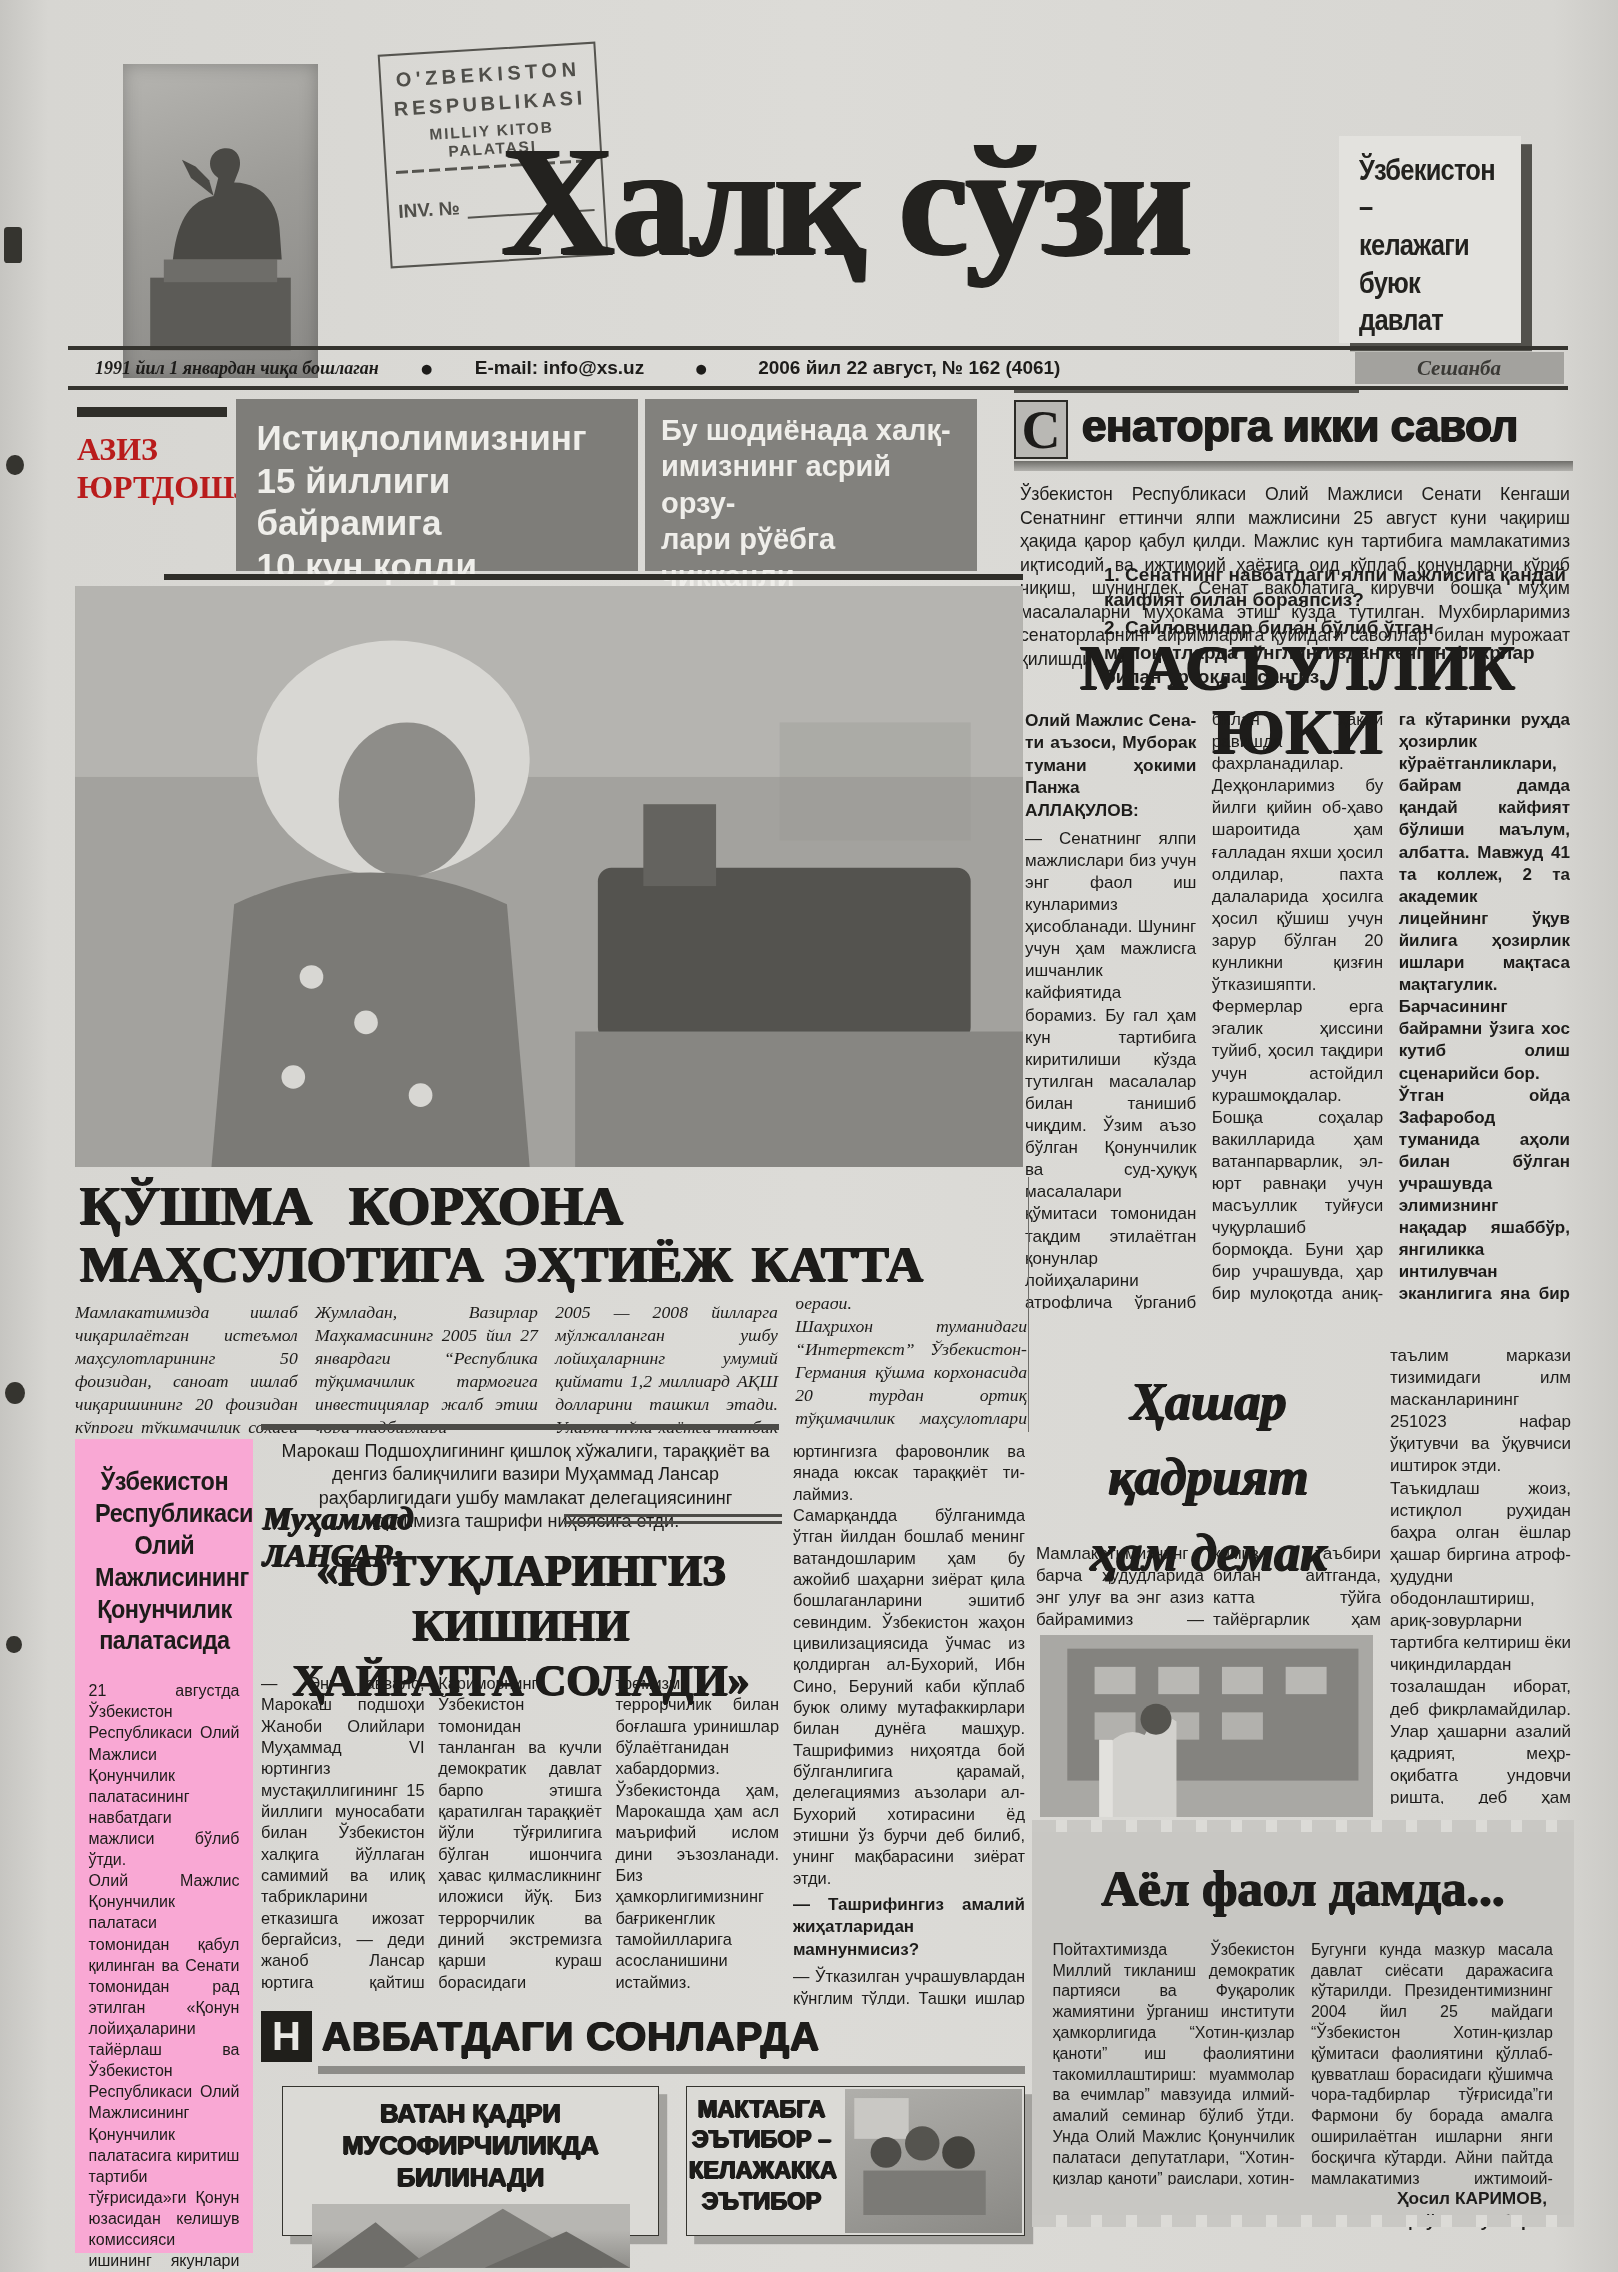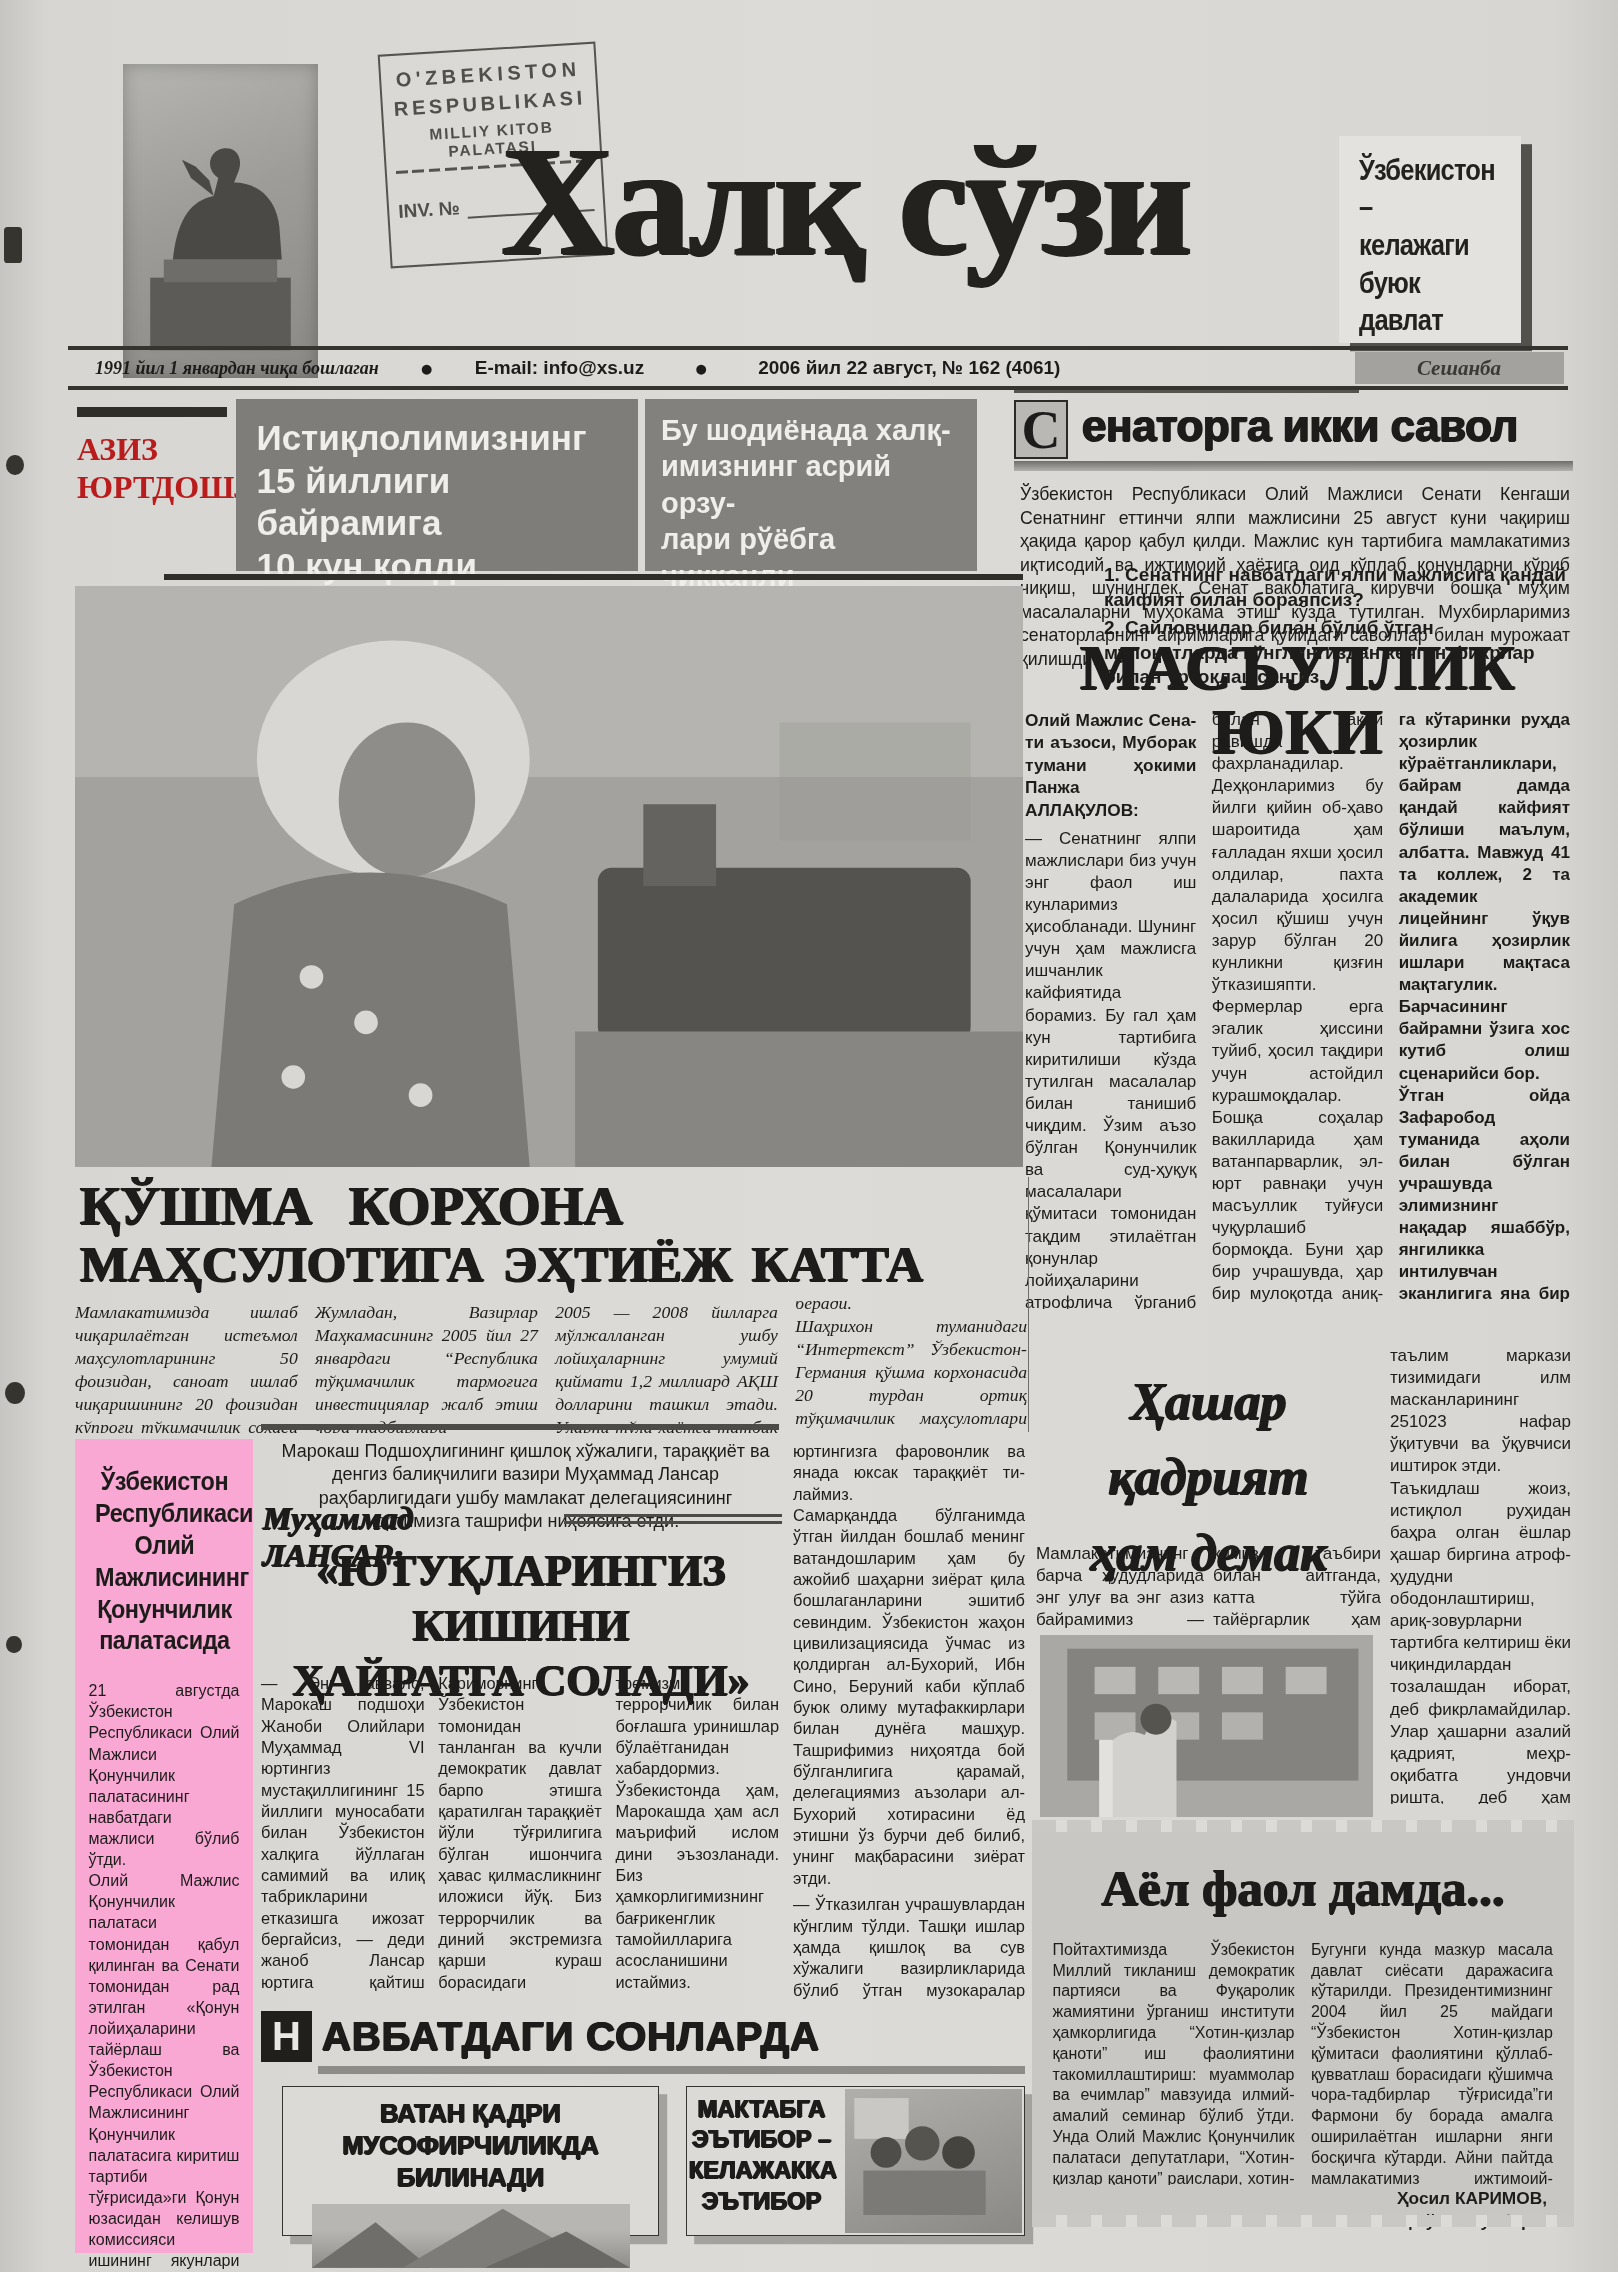--- a/index.html
+++ b/index.html
@@ -176,20 +176,21 @@
 Мен Ўзбекистон Президенти Ислом Каримов томонидан қабул қилиниш шарафига муяссар бўлдим. Бўлиб ўтган суҳбат қатор масалаларга ойдинлик киритди. Мамлакатимиз раҳбарининг минтақавий ва халқаро муаммоларнинг моҳиятини чуқур тушуниши ҳайратга солди.
 Президент Ислом</div>
   <div class="body" style="width:164px;font-size:16.4px;">Каримовнинг Ўзбекистон томонидан танланган ва  кучли демократик давлат барпо этишга қаратилган тараққиёт йўли тўғрилигига бўлган ишончига ҳавас қилмасликнинг иложиси йўқ. Биз террорчилик ва диний экстремизга қарши кураш борасидаги ҳамкорлик имкониятларини ҳар томонлама муҳокама этдик. Ўзбекистон раҳбарининг  замонамиздаги бу ёвуз иллатга барҳам бериш, Ўзбекистонда демократик дунёвий давлатни барпо этиш борасидаги қатъийлиги менга яхши асос бўлиб хизмат қилади.
 Айрим Ғарб мамлакатларида исломни жоҳиллик, экс-</div>
   <div class="body" style="width:164px;font-size:16.4px;">тремизм, террорчилик билан боғлашга уринишлар бўлаётганидан хабардормиз. Ўзбекистонда ҳам, Марокашда ҳам асл маърифий ислом дини эъзозланади. Биз ҳамкорлигимизнинг бағрикенглик тамойилларига асосланишини истаймиз.
 Эришилган натижаларингиз ва тараққиёт стратегияси натижалари ҳам катта таассурот уйғотмоқда. Эришган ютуқларингиздан мамнуният изҳор этган ҳолда</div>
 </div>
 <div class="abs" style="left:793px;top:1441px;width:232px;height:564px;overflow:hidden;">
   <div class="body" style="font-size:16.4px;">юртингизга фаровонлик ва янада юксак тараққиёт  ти­лаймиз.
 Самарқандда бўлганимда ўтган йилдан бошлаб менинг ватандошларим ҳам бу ажойиб шаҳарни зиёрат қила бошлаганларини эшитиб севиндим. Ўзбекистон жаҳон цивилизациясида ўчмас из қолдирган ал-Бухорий, Ибн Сино, Беруний каби кўплаб буюк олиму мутафаккирлари билан дунёга машҳур. Ташрифимиз ниҳоятда бой бўлганлигига қарамай, делегациямиз аъзолари ал-Бухорий хотирасини ёд этишни ўз бурчи деб билиб, унинг мақбарасини зиёрат этди.</div>
+  <div class="bold body" style="font-size:17px;margin-top:5.5px;">— Ташрифингиз амалий жиҳатларидан мамнунмисиз?</div>
   <div class="body" style="font-size:16.4px;margin-top:5.5px;">— Ўтказилган учрашувлардан кўнглим тўлди. Ташқи ишлар ҳамда қишлоқ ва сув хўжалиги вазирликларида бўлиб ўтган музокаралар чоғида икки мамлакат ўртасидаги савдо-иқтисодий алоқаларни ривожлантириш, қишлоқ хўжалиги соҳасидаги ҳамкорликни кенгайтириш масалалари кўриб чиқилди. Биз ҳамкорликнинг аниқ йўналишларини белгилаб олдик.</div>
 
 </div>
 
 <div class="abs" style="left:261px;top:2011px;width:764px;display:flex;align-items:center;">
   <span style="width:51px;height:51px;background:#201f1b;color:#e8e7e3;display:flex;align-items:center;justify-content:center;">
     <span style="font-size:40px;font-weight:bold;">Н</span>
   </span>
   <span class="fat" style="font-size:40px;font-weight:bold;margin-left:10px;letter-spacing:0.9px;">АВБАТДАГИ СОНЛАРДА</span>
 </div>

